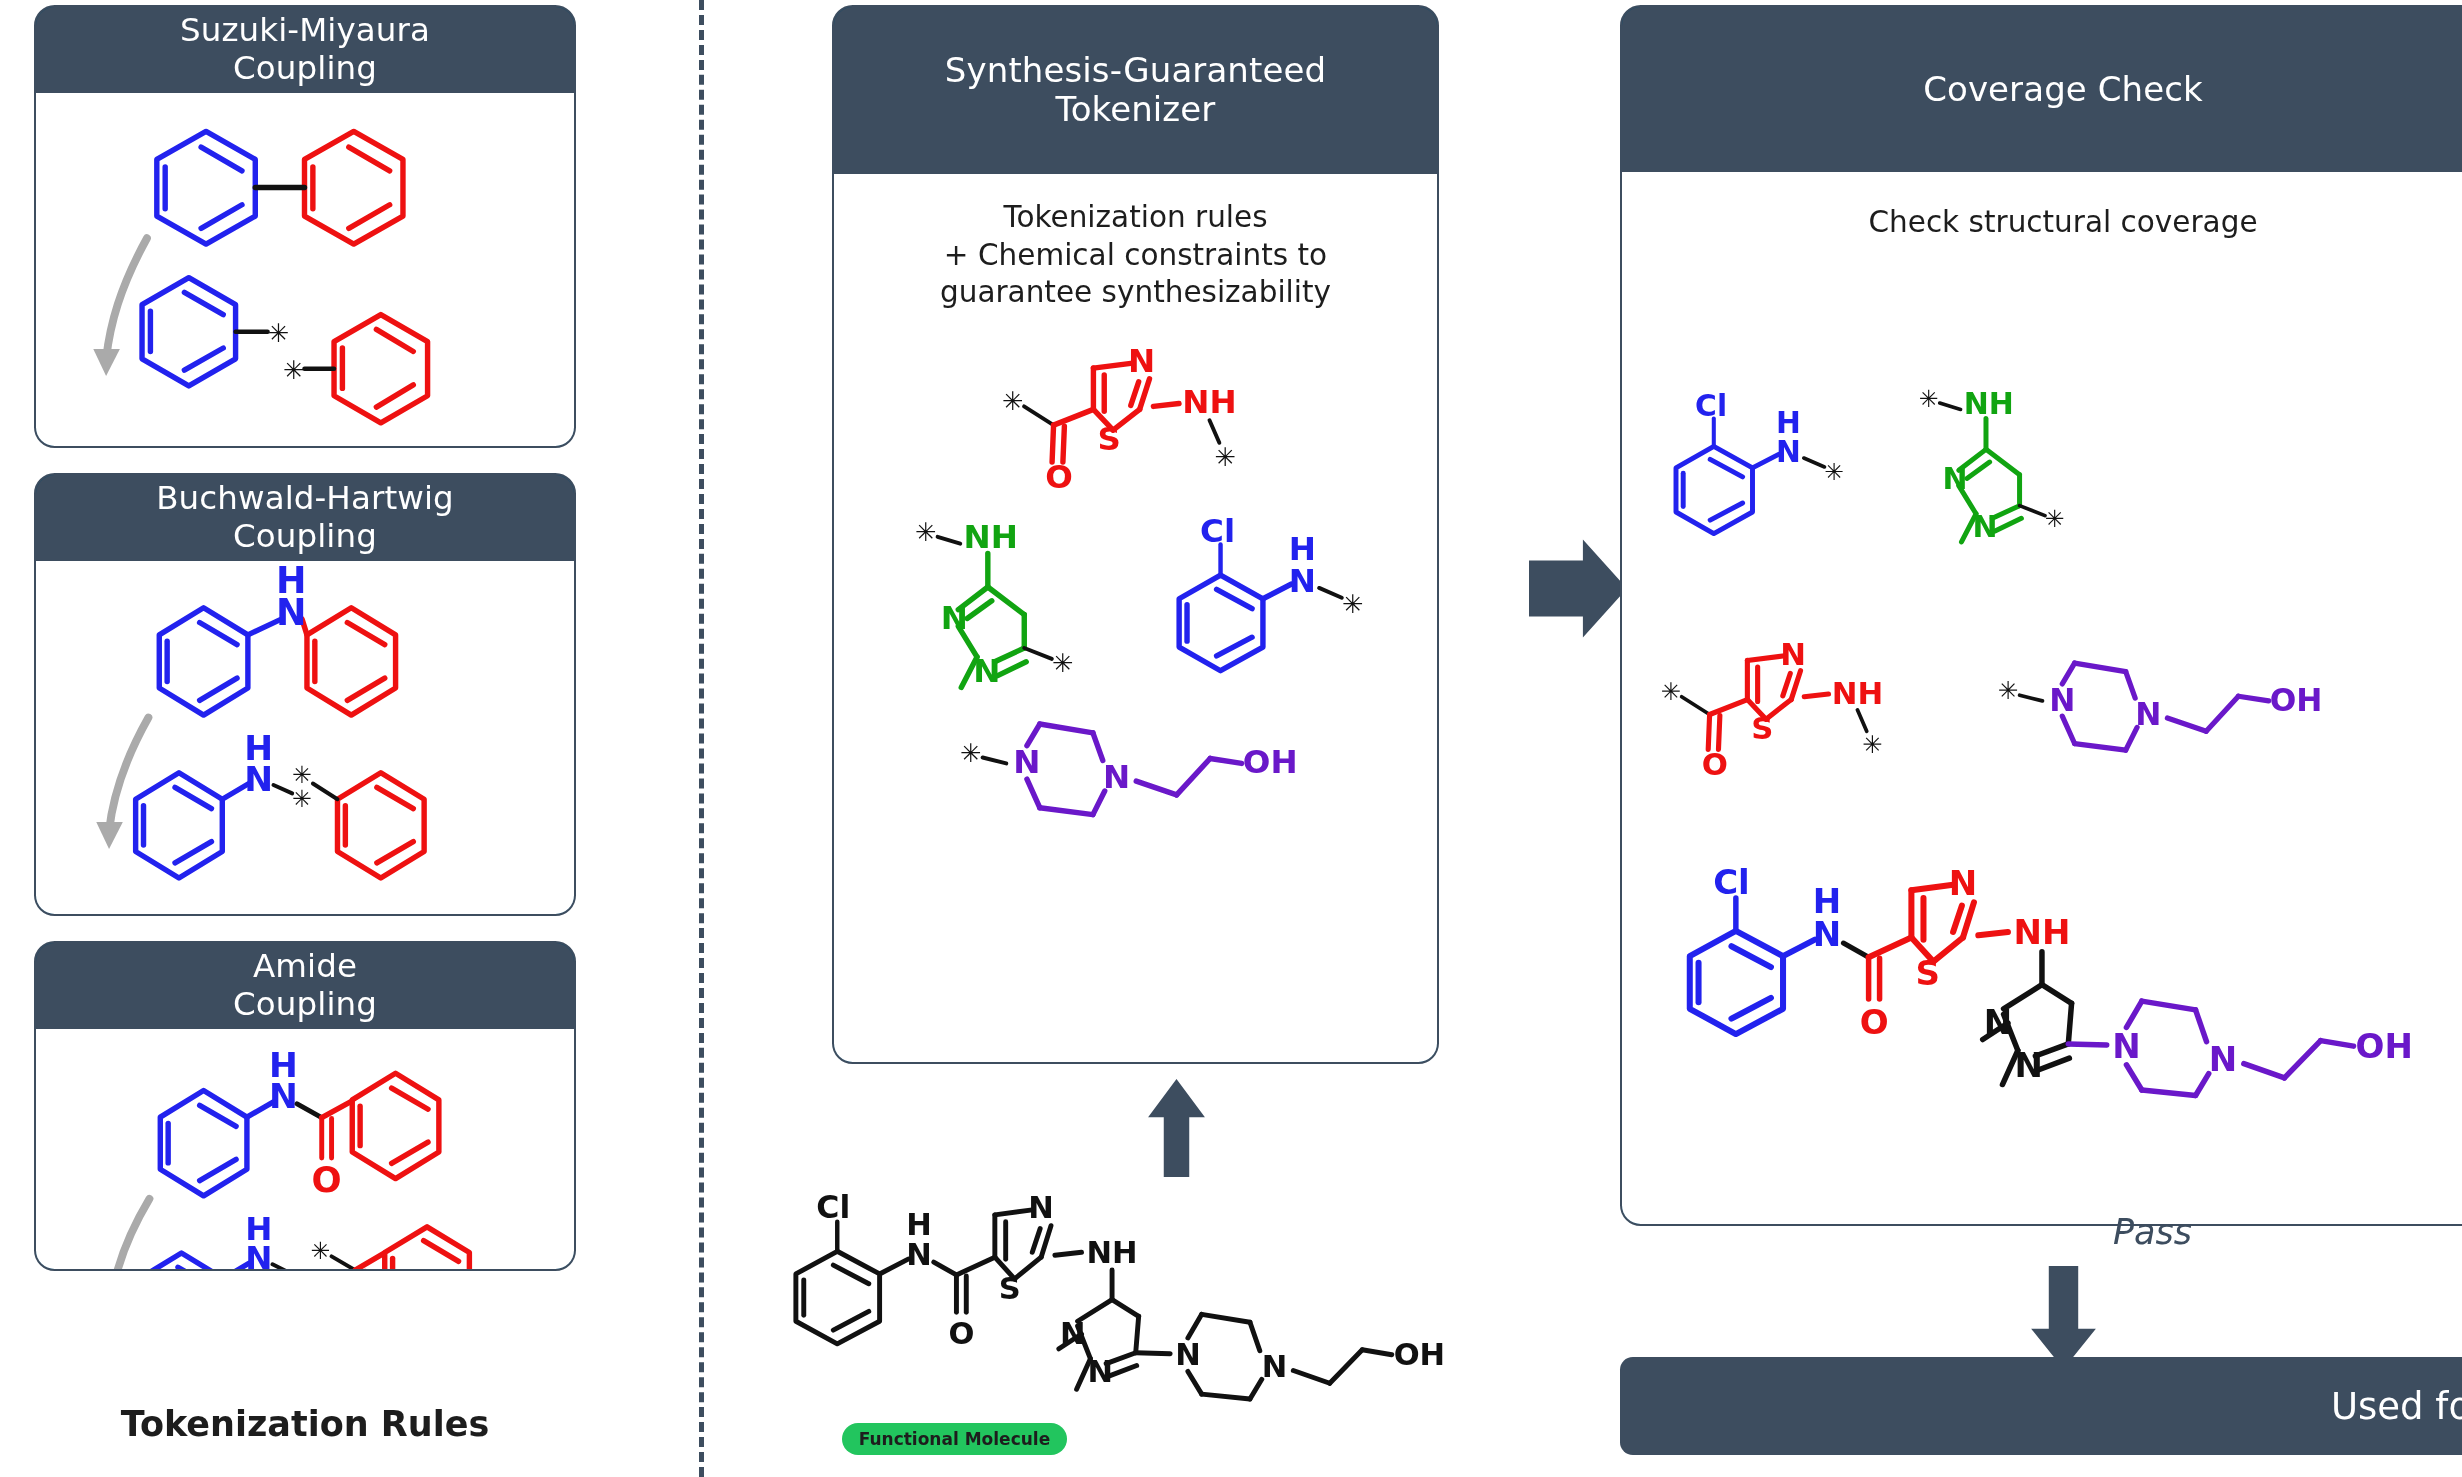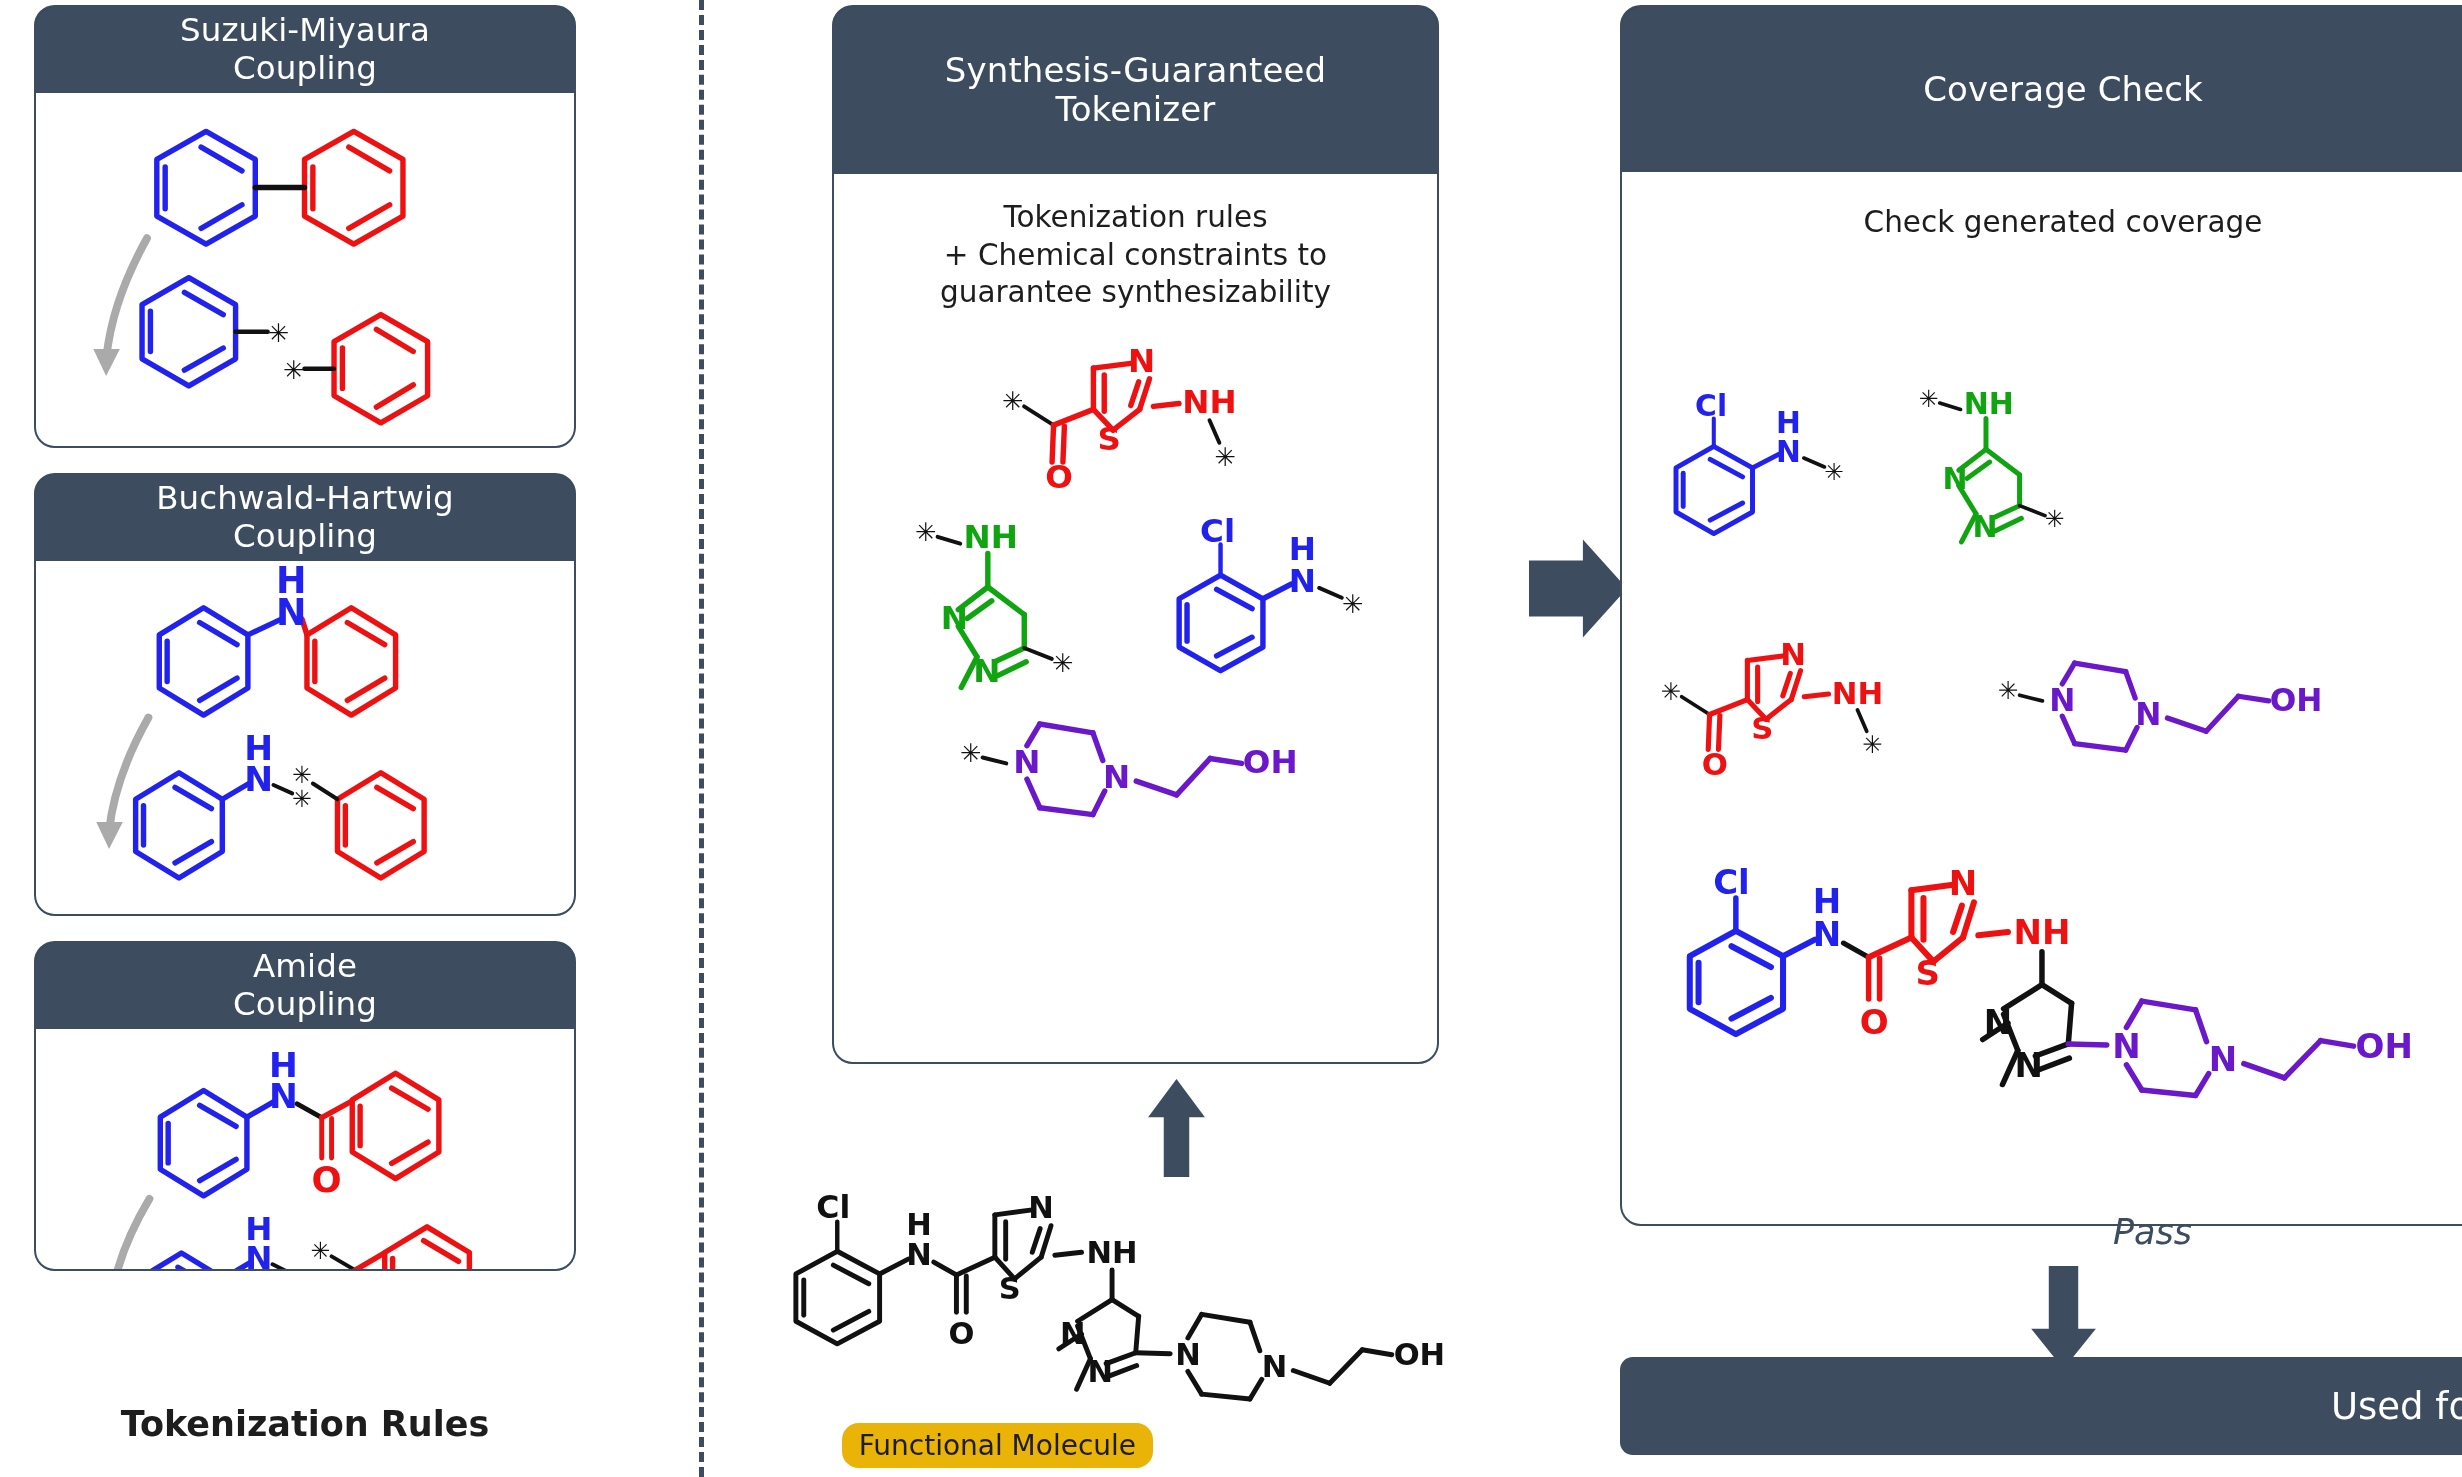--- a/index.html
+++ b/index.html
@@ -90,25 +90,25 @@
   
   .flow-label {
     position:absolute;
     font-style:italic;
     font-weight:400;
   }
   .label-pass { color:#3d4d5f; font-size:35px; }
 
   .mol-chip {
     position:absolute;
-    background:#eab308;
+    background:#22c55e;
     color:#1d1d1d;
     border-radius:16.7px;
-    font-size:28px;
-    font-weight:400;
+    font-size:17px;
+    font-weight:700;
     padding:5.9px 16.7px;
     display:inline-flex;
     align-items:center;
     justify-content:center;
   }
 
   svg { display:block; overflow:visible; }
   .bondL { stroke-linecap:round; stroke-linejoin:round; fill:none; }
   .atxt { font-family:"DejaVu Sans", sans-serif; font-weight:700; text-anchor:middle; dominant-baseline:central; }
 </style>
@@ -459,21 +459,21 @@
 </svg>
 
 <div class="card pipe-card" style="left:1620px; top:4.9px; width:886px; height:1221px;">
   <div class="card-header" style="height:165px;">
     <div>
       <span>Coverage Check</span>
     </div>
   </div>
   <div class="card-body">
     <div class="card-desc" style="padding:32.5px 19.7px 0;">
-      <span>Check generated coverage</span><br>
+      <span>Check structural coverage</span><br>
     </div>
 
     <svg class="abs" style="left:54px; top:217px;" width="207" height="192" viewBox="0 0 460 420">
       <text class="atxt" x="78" y="34" font-size="66" fill="#2222ee">Cl</text>
       <path d="M84,62 L84,124" class="bondL" stroke="#2222ee" stroke-width="9"></path>
       <g stroke="#2222ee" class="bondL" stroke-width="11">
         <polygon points="84,124 170,172 170,270 84,318 0,270 0,172" fill="none"></polygon>
         <path d="M76,153 L148,192"></path>
           <path d="M148,250 L76,288"></path>
           <path d="M16,184 L16,258"></path>

